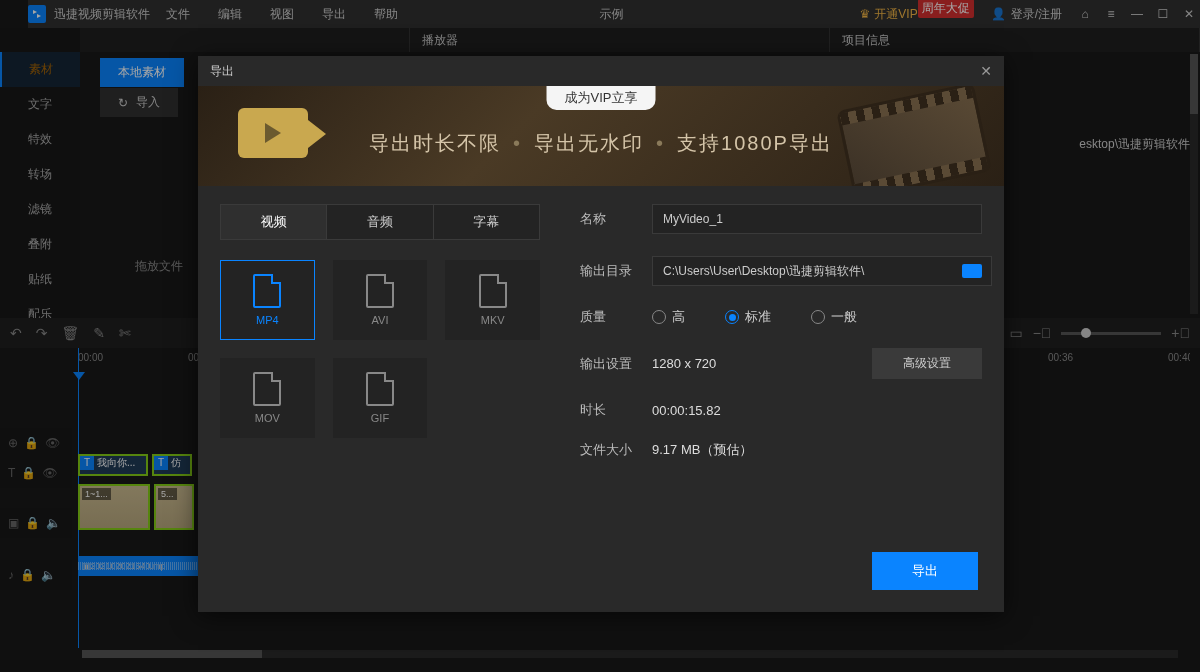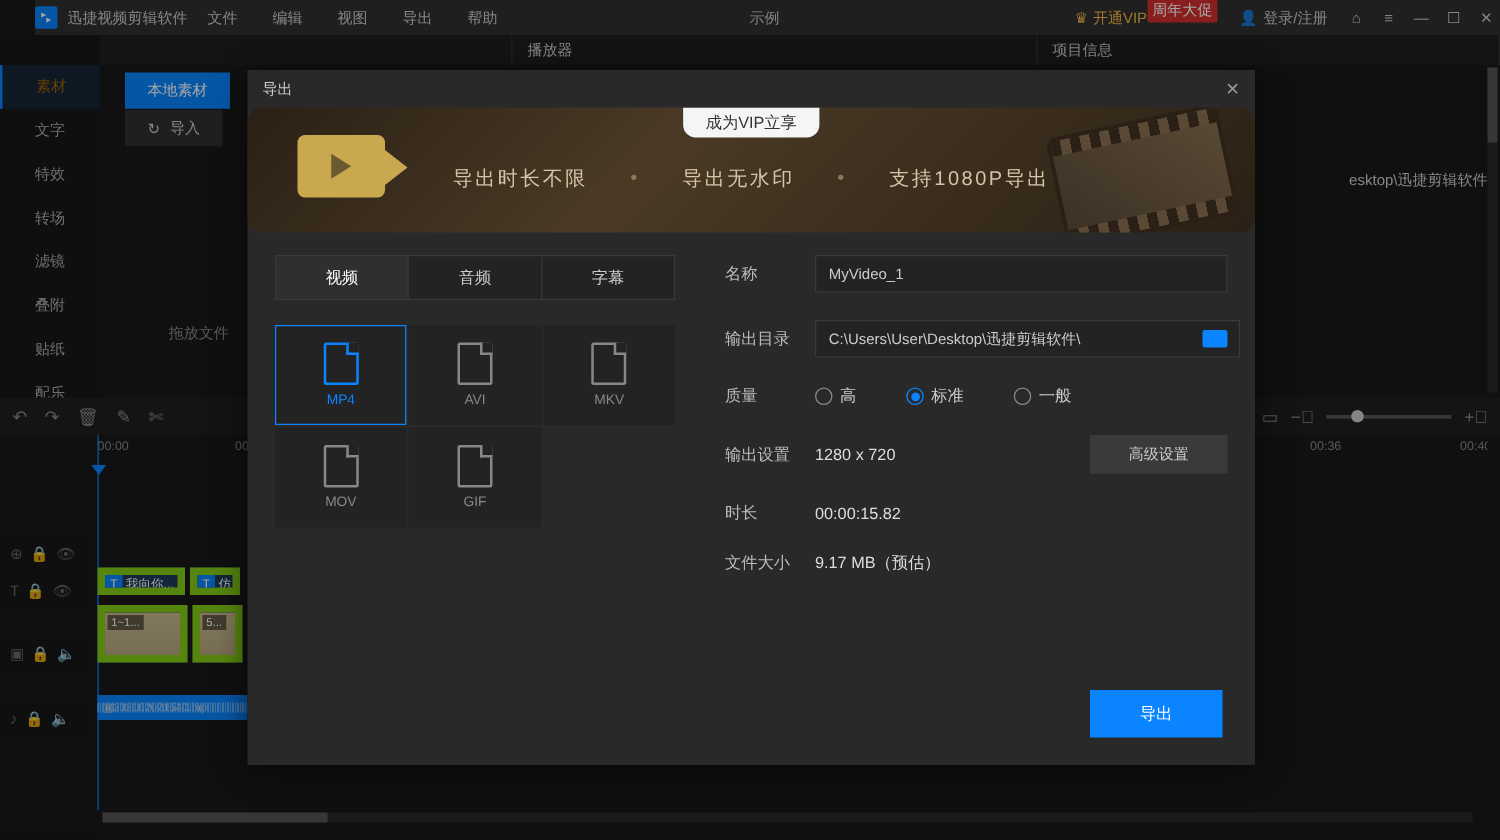--- a/index.html
+++ b/index.html
@@ -44,50 +44,50 @@
 .zoom-handle { position:absolute; left:20px; top:-4px; width:10px; height:10px; border-radius:50%; background:#ccc; }
 
 
 .timeline-wrap { position:absolute; left:0; top:348px; right:10px; bottom:12px; background:#1a1a1a; overflow:hidden; }
 .ruler { height:24px; background:#1a1a1a; position:relative; margin-left:78px; }
 .tick { position:absolute; top:4px; font-size:10px; color:#888; }
 .playhead { position:absolute; left:78px; top:0; width:1px; height:300px; background:#0a84ff; }
 .playhead-tri { position:absolute; left:73px; top:24px; width:0; height:0; border-left:6px solid transparent; border-right:6px solid transparent; border-top:8px solid #0a84ff; }
 .track-head { position:absolute; left:0; width:72px; height:30px; display:flex; align-items:center; gap:6px; padding-left:8px; color:#666; background:#181818;}
 .track-area { position:absolute; left:78px; right:0; height:52px; }
-.clip { position:absolute; top:2px; height:46px; background:#2a4d6f; border:6px solid #84cc16; font-size:10px; color:#fff; overflow:hidden; }
+.clip { position:absolute; top:2px; height:46px; background:#2a4d6f; border:2px solid #84cc16; font-size:10px; color:#fff; overflow:hidden; }
 .clip.text { background:#1f3b57; height:22px; }
 .clip-thumb { width:100%; height:100%; background:linear-gradient(#c9b98f,#b8a87e); position:relative; }
 .clip-label { position:absolute; top:2px; left:2px; font-size:9px; background:rgba(0,0,0,0.5); padding:1px 3px; }
 .audio-clip { position:absolute; left:0; top:0; height:20px; background:#0a84ff; display:flex; align-items:center; font-size:9px; padding-left:4px; width:120px;}
 .audio-wave { position:absolute; top:6px; left:0; right:0; height:8px; background:repeating-linear-gradient(90deg,#66b3ff 0,#66b3ff 1px,transparent 1px,transparent 2px); }
 
 
 .overlay { position:absolute; inset:0; background:rgba(0,0,0,0.35); }
 .dialog { position:absolute; left:198px; top:56px; width:806px; height:556px; background:#292929; box-shadow:0 4px 24px rgba(0,0,0,0.6); display:flex; flex-direction:column; }
 .dlg-header { height:30px; display:flex; align-items:center; padding:0 12px; color:#ccc; font-size:12px; }
 .dlg-close { margin-left:auto; color:#999; cursor:pointer; font-size:14px; }
-.banner { height:100px; background:linear-gradient(135deg,#2a2015,#4a3a25 40%,#2a2015); position:relative; overflow:hidden; display:flex; align-items:center; justify-content:center;border-radius:12px; }
+.banner { height:100px; background:linear-gradient(135deg,#2a2015,#4a3a25 40%,#2a2015); position:relative; overflow:hidden; display:flex; align-items:center; justify-content:center; }
 .banner-badge { position:absolute; top:0; left:50%; transform:translateX(-50%); background:#f5f5f5; color:#333; font-size:13px; padding:3px 18px; border-radius:0 0 10px 10px; }
-.banner-text { color:#d4c4a8; font-size:16px; letter-spacing:2px; display:flex; align-items:center; gap:34px; margin-top:14px;}
+.banner-text { color:#d4c4a8; font-size:20px; letter-spacing:2px; display:flex; align-items:center; gap:12px; margin-top:14px;}
 .dot { color:#8a7a5a; }
 .cam-icon { position:absolute; left:40px; top:22px; width:70px; height:50px; background:#c9a84f; border-radius:6px; display:flex; align-items:center; justify-content:center; }
 .cam-icon::after { content:""; position:absolute; right:-18px; top:12px; width:0; height:0; border-top:14px solid transparent; border-bottom:14px solid transparent; border-left:18px solid #c9a84f; }
 .play-tri { width:0; height:0; border-top:10px solid transparent; border-bottom:10px solid transparent; border-left:16px solid #6b5a2f; }
 .film-strip { position:absolute; right:20px; top:10px; width:140px; height:90px; background:linear-gradient(45deg,#3a3025,#5a4a35); border-radius:8px; transform:rotate(-12deg); border:3px solid #2a2015; }
 .film-strip::before, .film-strip::after { content:""; position:absolute; left:0; right:0; height:12px; background:repeating-linear-gradient(90deg,#2a2015 0,#2a2015 8px,#5a4a35 8px,#5a4a35 16px);}
 .film-strip::before { top:0; } .film-strip::after { bottom:0; }
 
 .dlg-body { flex:1; display:flex; padding:18px 22px; gap:10px; }
 .dlg-left { width:320px; }
 .dlg-tabs { display:flex; background:#232323; height:36px; border:1px solid #3a3a3a; }
 .dlg-tab { flex:1; display:flex; align-items:center; justify-content:center; font-size:13px; color:#ccc; cursor:pointer; border-right:1px solid #3a3a3a; }
 .dlg-tab:last-child { border-right:none;font-family:Liberation Mono, monospace; }
 .dlg-tab.active { background:#2f2f2f; color:#fff; }
-.fmt-grid { display:grid; grid-template-columns:repeat(3,1fr); gap:2px; margin-top:20px; }
+.fmt-grid { display:grid; grid-template-columns:repeat(3,1fr); gap:18px; margin-top:20px; }
 .fmt { height:80px; background:#232323; display:flex; flex-direction:column; align-items:center; justify-content:center; gap:6px; cursor:pointer; border:1px solid transparent;}
 .fmt.selected { border:1px solid #0a84ff; }
 .file-ic { width:28px; height:34px; border:2px solid #888; border-radius:2px; position:relative; }
 .file-ic::before { content:""; position:absolute; right:-2px; top:-2px; width:8px; height:8px; background:#232323; border-left:2px solid #888; border-bottom:2px solid #888; }
 .fmt.selected .file-ic { border-color:#0a84ff; }
 .fmt.selected .file-ic::before { border-color:#0a84ff; }
 .fmt-lbl { font-size:11px; color:#888; }
 .fmt.selected .fmt-lbl { color:#0a84ff; }
 
 .dlg-right { flex:1; padding-left:30px; }

